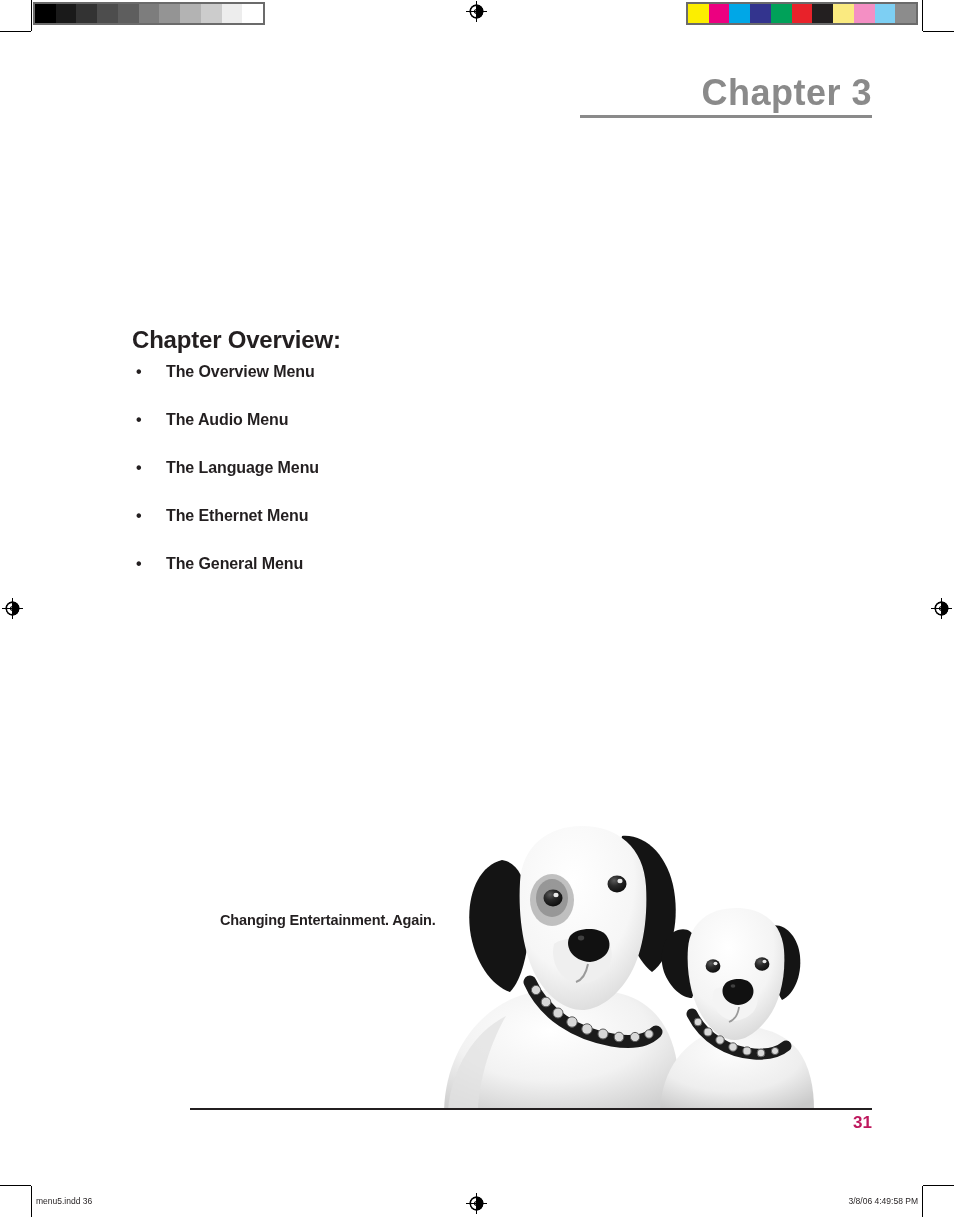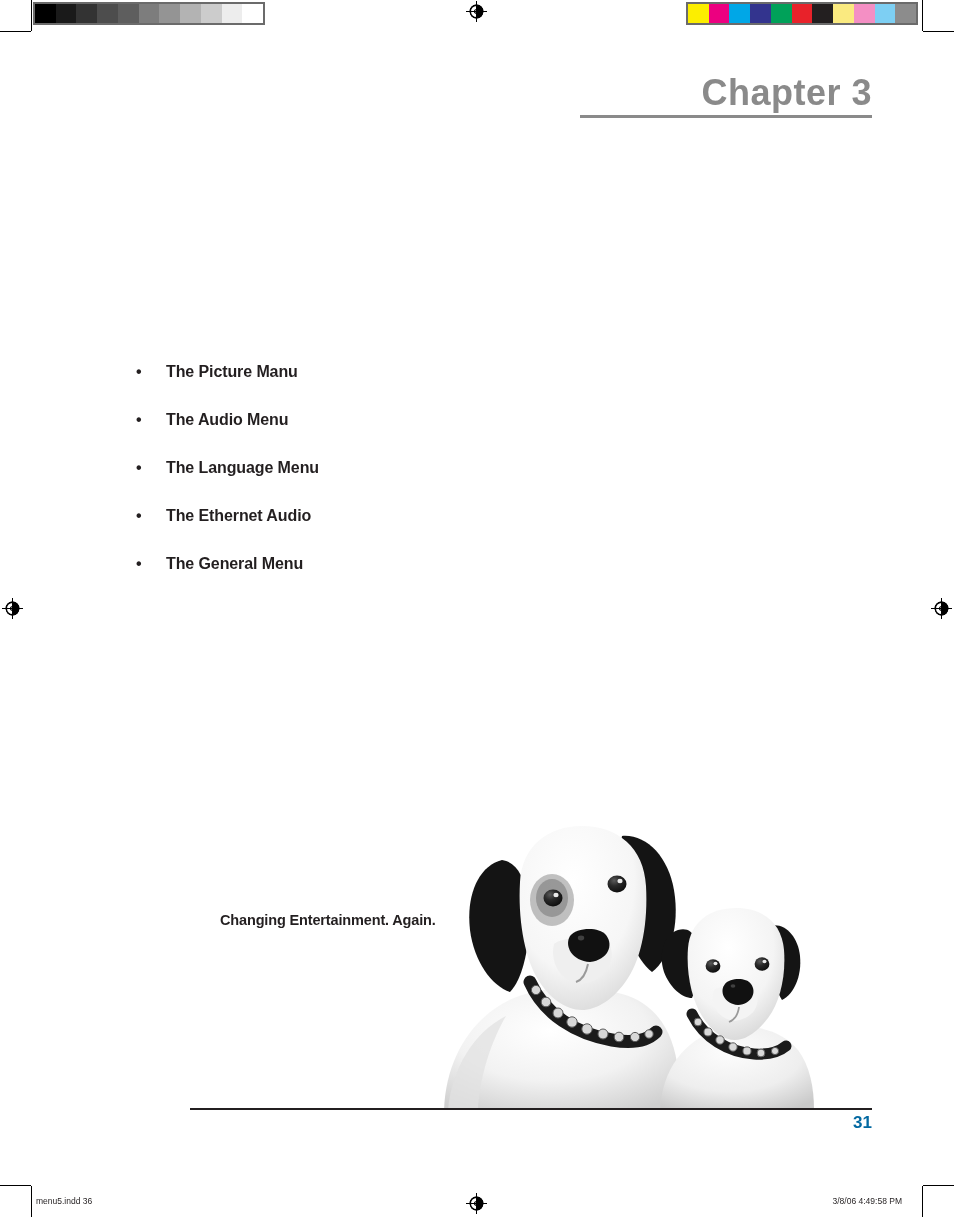--- a/index.html
+++ b/index.html
@@ -155,34 +155,34 @@
     background: #231f20;
   }
   #page-number {
     position: absolute;
     left: 772px;
     top: 1113px;
     width: 100px;
     text-align: right;
     font-size: 17px;
     font-weight: bold;
-    color: #0369a1;
+    color: #be185d;
   }
 
   
   .slug {
     position: absolute;
     top: 1196px;
     font-family: "Liberation Sans", sans-serif;
     font-size: 8.5px;
     color: #231f20;
     white-space: nowrap;
   }
   #slug-left  { left: 36px; }
-  #slug-right { right: 52px; }
+  #slug-right { right: 36px; }
 </style>
 </head>
 <body>
 
 <div id="page">
 
   <div class="crop-mark crop-v" style="left:31px;  top:0px;   height:31px;"></div>
   <div class="crop-mark crop-h" style="left:0px;   top:31px;  width:31px;"></div>
   <div class="crop-mark crop-v" style="left:922px; top:0px;   height:31px;"></div>
   <div class="crop-mark crop-h" style="left:923px; top:31px;  width:31px;"></div>
@@ -261,37 +261,38 @@
       <div class="sw" style="background: rgb(244, 143, 196);"></div>
       <div class="sw" style="background: rgb(125, 207, 243);"></div>
       <div class="sw" style="background: rgb(140, 140, 140);"></div>
     </div>
 
   <div id="chapter-header">
     <div class="chapter-label">Chapter 3</div>
   </div>
 
 
+  <h2 id="overview-heading">Chapter Overview:</h2>
 
   <ul id="overview-list">
     <li>
       <span class="bullet">•</span>
-      <span>The Picture Manu</span>
+      <span>The Overview Menu</span>
     </li>
     <li>
       <span class="bullet">•</span>
       <span>The Audio Menu</span>
     </li>
     <li>
       <span class="bullet">•</span>
       <span>The Language Menu</span>
     </li>
     <li>
       <span class="bullet">•</span>
-      <span>The Ethernet Audio</span>
+      <span>The Ethernet Menu</span>
     </li>
     <li>
       <span class="bullet">•</span>
       <span>The General Menu</span>
     </li>
   </ul>
 
   <div id="brand-art">
     <svg viewBox="0 0 380 292" width="380" height="292" aria-hidden="true">
       <defs>

